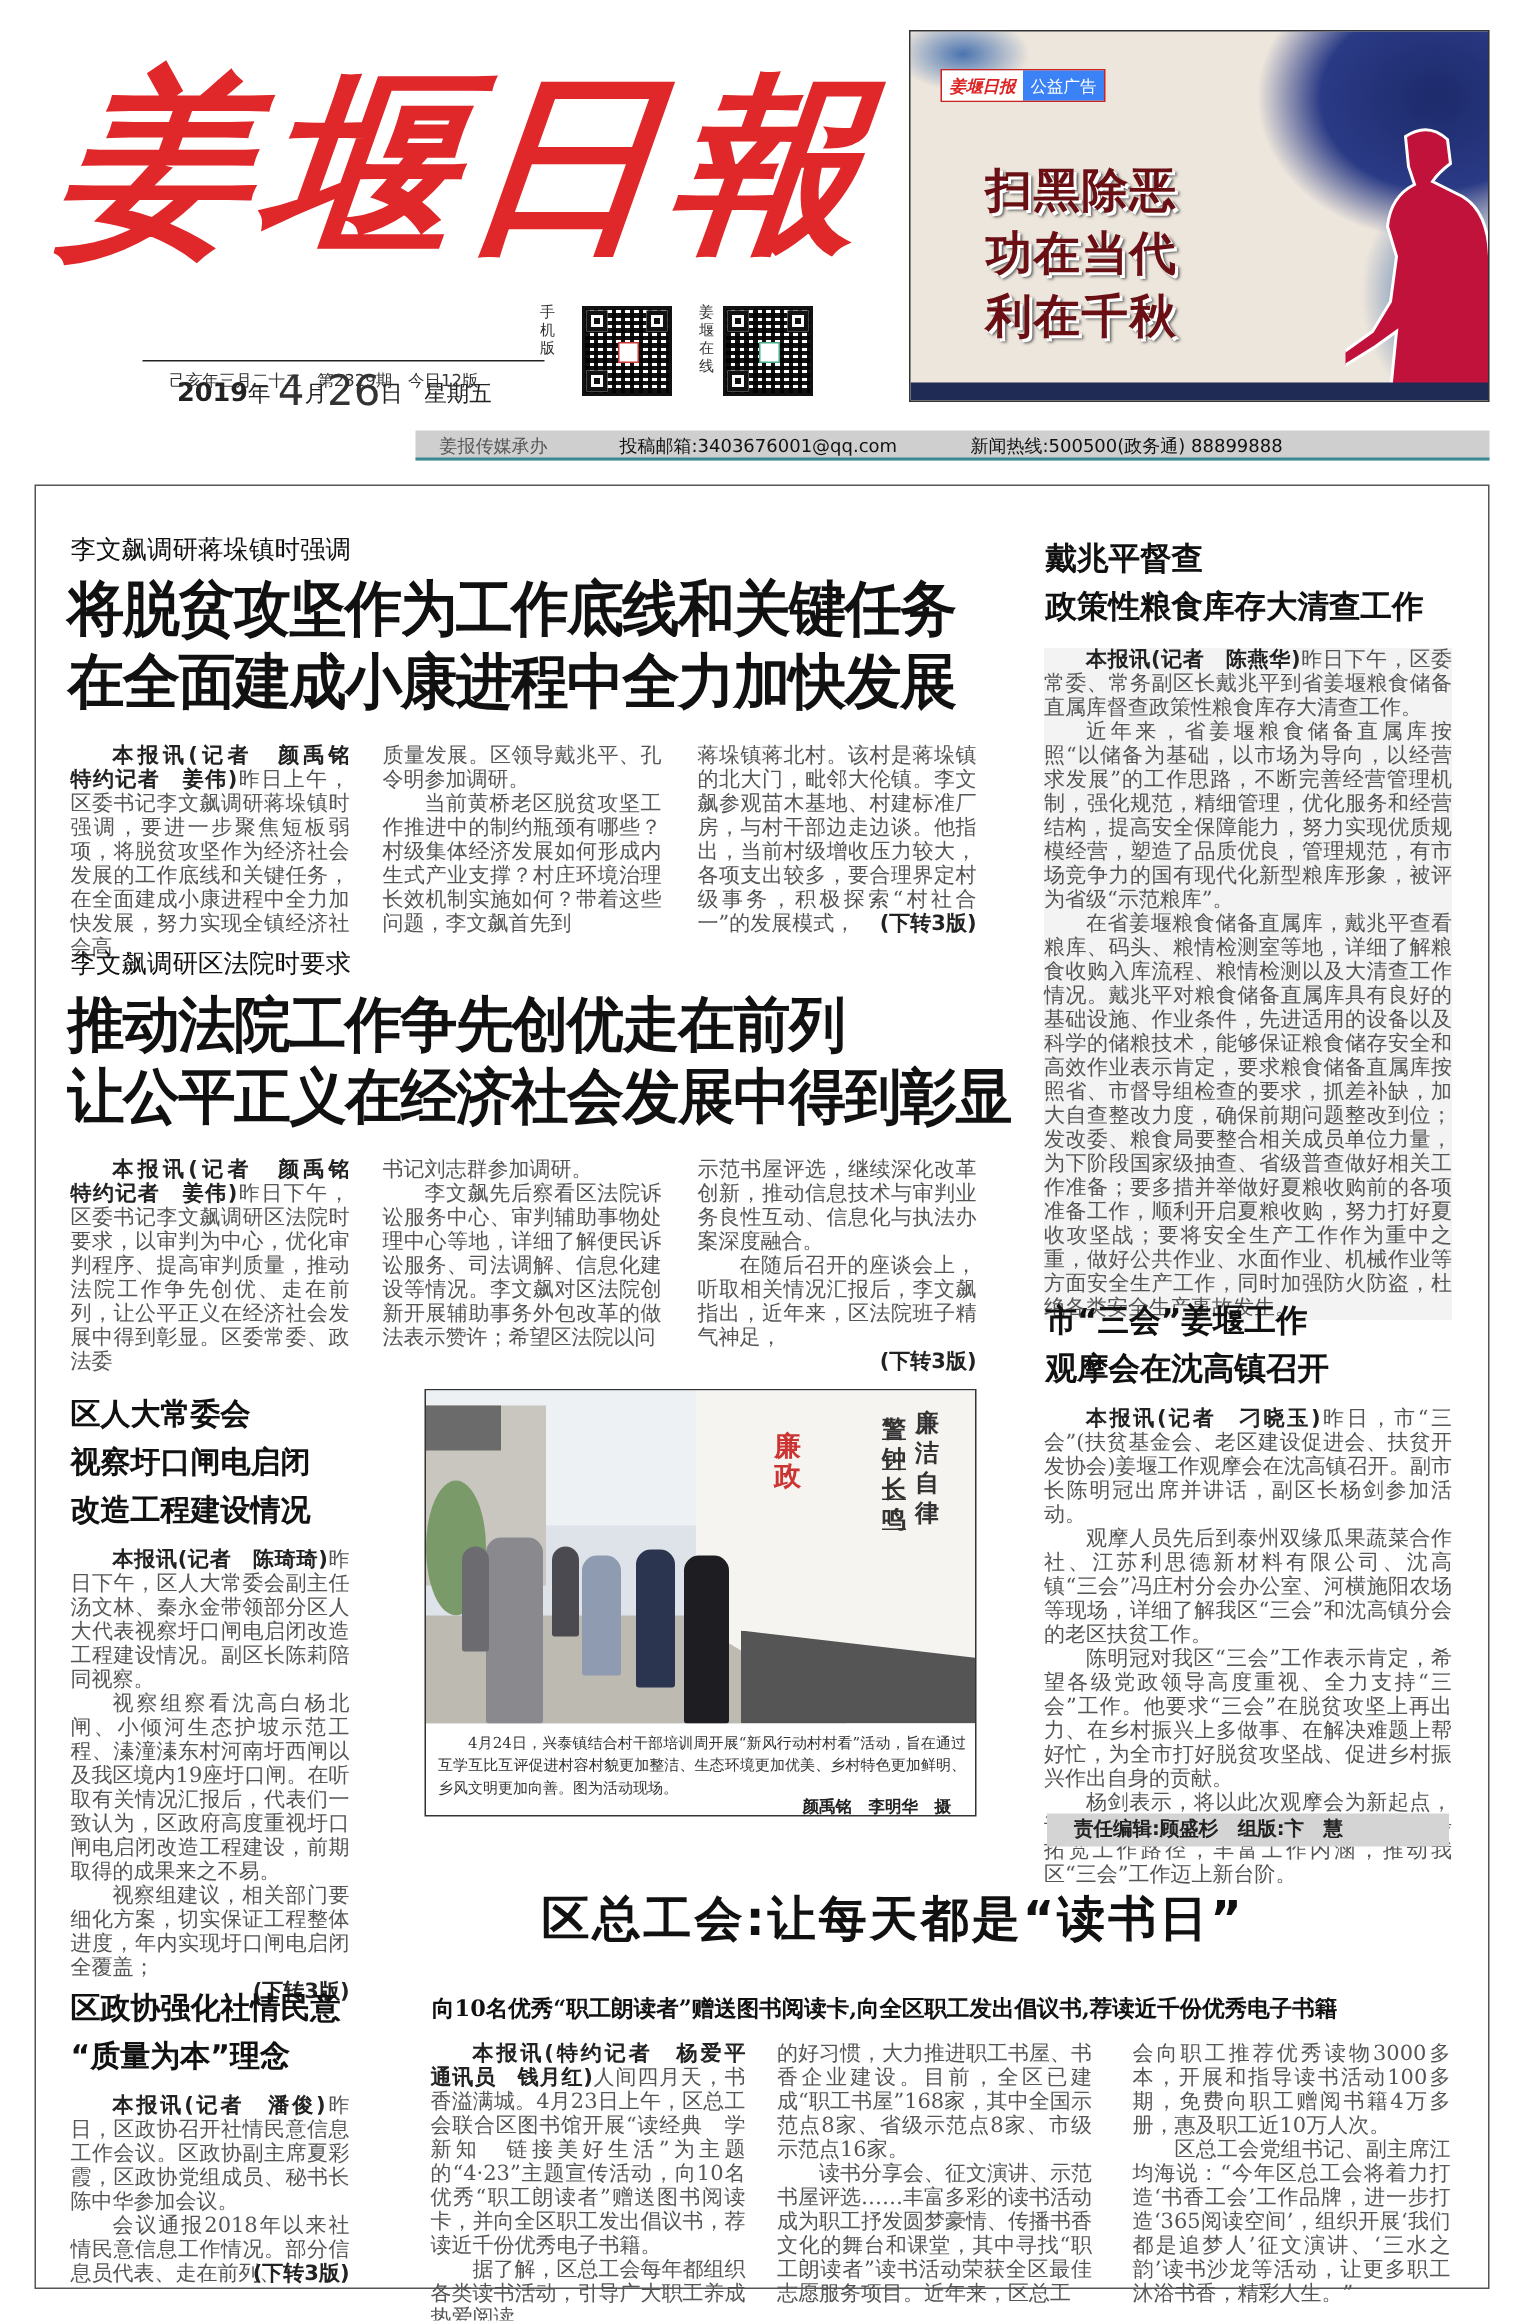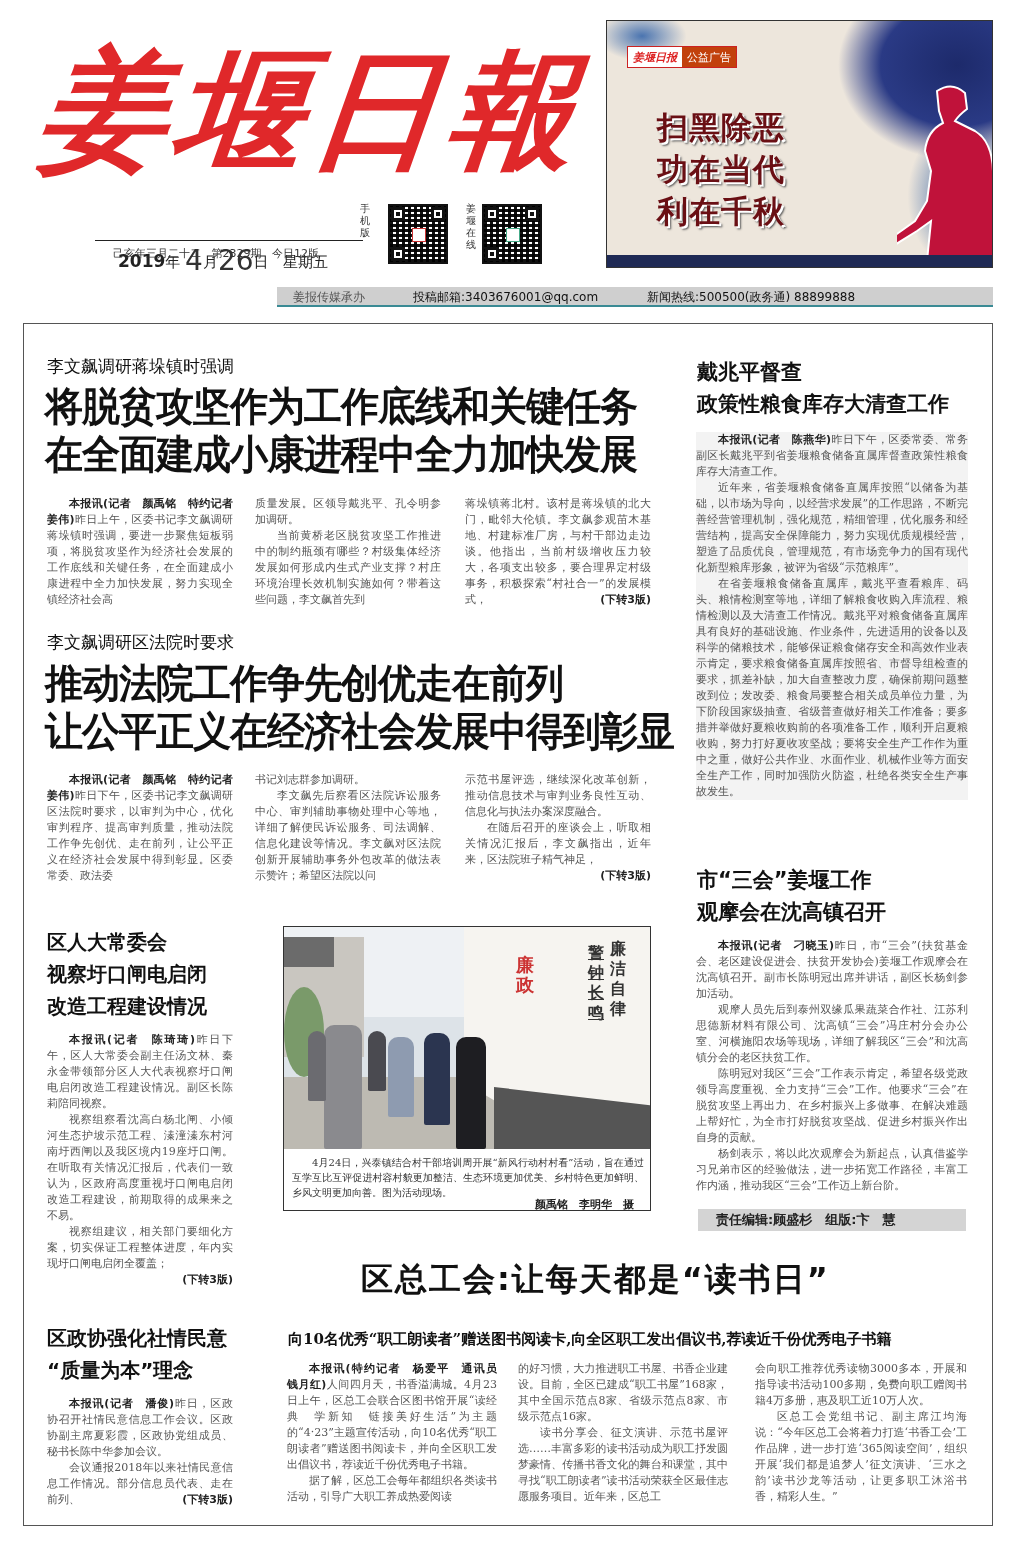--- a/index.html
+++ b/index.html
@@ -25,38 +25,38 @@
   .qr .center { position: absolute; left: 22px; top: 22px; width: 14px; height: 14px; background: #fff; border: 1px solid #c33; }
 
   .ad { position: absolute; left: 606px; top: 20px; width: 387px; height: 248px; background: #ede6dc; border: 1px solid #333; overflow: hidden; }
   .ad .ink1 { position: absolute; left: 230px; top: -20px; width: 200px; height: 160px; background: radial-gradient(ellipse at 60% 40%, #1d2a6b 0%, #2a3a85 45%, rgba(42,58,133,0) 70%); }
   .ad .ink2 { position: absolute; left: -10px; top: -10px; width: 90px; height: 50px; background: radial-gradient(ellipse, #4a74b0 0%, rgba(74,116,176,0) 70%); }
   .ad .ink3 { position: absolute; left: 300px; top: 100px; width: 110px; height: 150px; background: radial-gradient(ellipse, #2a5aa0 0%, rgba(42,90,160,0) 70%); }
   .ad .soldier { position: absolute; left: 290px; top: 60px; width: 100px; height: 180px; }
   .ad .bottom-bar { position: absolute; left: 0; bottom: 0; width: 100%; height: 12px; background: #1f2a55; }
   .ad .logo-tag { position: absolute; left: 20px; top: 25px; height: 22px; display: flex; border: 1px solid #c22; font-size: 11px; }
   .ad .logo-tag .name { background: #fff; color: #d22; padding: 3px 5px; font-weight: bold; font-style: italic; font-family: "DejaVu Serif", serif; }
-  .ad .logo-tag .pub { background: #c2410c; color: #fff; padding: 3px 5px; }
+  .ad .logo-tag .pub { background: #3b82f6; color: #fff; padding: 3px 5px; }
   .ad .slogan { position: absolute; left: 50px; top: 85px; font-size: 31px; font-weight: bold; color: #6a0f14; line-height: 42px; text-shadow: 2px 2px 0 #fff, 3px 3px 2px #555; letter-spacing: 1px; }
 
   .info-bar { position: absolute; left: 277px; top: 287px; width: 716px; height: 20px; background: #cfcfcf; border-bottom: 2px solid #3a8a94; font-size: 12px; line-height: 20px; display: flex; }
   .info-bar .sponsor { margin-left: 16px; width: 120px; color: #555; font-family: "DejaVu Serif", serif; }
   .info-bar .email { width: 234px; color: #111; }
   .info-bar .hotline { color: #111; }
 
   .frame { position: absolute; left: 23px; top: 323px; width: 970px; height: 1203px; border: 1px solid #555; }
 
   .kicker { position: absolute; font-size: 17px; color: #111; white-space: nowrap; }
   .headline { position: absolute; font-family: "DejaVu Serif", serif; font-weight: bold; color: #111; white-space: nowrap; letter-spacing: -1px; }
   .headline.h-main { font-size: 38px; line-height: 46px; transform: scaleY(1.05); }
   .headline.h-side { font-size: 21px; line-height: 32px; font-family: "DejaVu Sans", sans-serif; letter-spacing: 0; }
   .headline.h-big { font-size: 32px; font-family: "DejaVu Sans", sans-serif; letter-spacing: 2px; }
   .subhead { position: absolute; font-family: "DejaVu Serif", serif; font-weight: bold; font-size: 15px; color: #111; white-space: nowrap; }
 
-  .col { position: absolute; font-size: 11px; line-height: 16px; color: #555; text-align: justify; font-family: "DejaVu Serif", serif; }
+  .col { position: absolute; font-size: 14px; line-height: 16px; color: #555; text-align: justify; font-family: "DejaVu Serif", serif; }
   .col p { text-indent: 2em; }
   .col .byline { color: #222; font-weight: bold; font-family: "DejaVu Sans", sans-serif; }
   .col .cont { display: block; text-align: right; color: #222; font-weight: bold; font-family: "DejaVu Sans", sans-serif; text-indent: 0; }
   .shaded { background: #f3f3f3; }
 
   .photo-box { position: absolute; left: 283px; top: 926px; width: 368px; height: 285px; border: 1px solid #333; background: #fff; }
   .photo { position: absolute; left: 0; top: 0; width: 366px; height: 222px; overflow: hidden; background: #dde3e8; }
   .photo .sky { position: absolute; left: 0; top: 0; width: 100%; height: 90px; background: #eef1f4; }
   .photo .wall { position: absolute; left: 180px; top: 0; width: 186px; height: 222px; background: #f6f4f0; clip-path: polygon(0 0,100% 0,100% 100%,60% 100%,0 70%); }
   .photo .wall-base { position: absolute; left: 210px; top: 160px; width: 160px; height: 62px; background: #555; clip-path: polygon(0 0,100% 30%,100% 100%,0 100%); }

